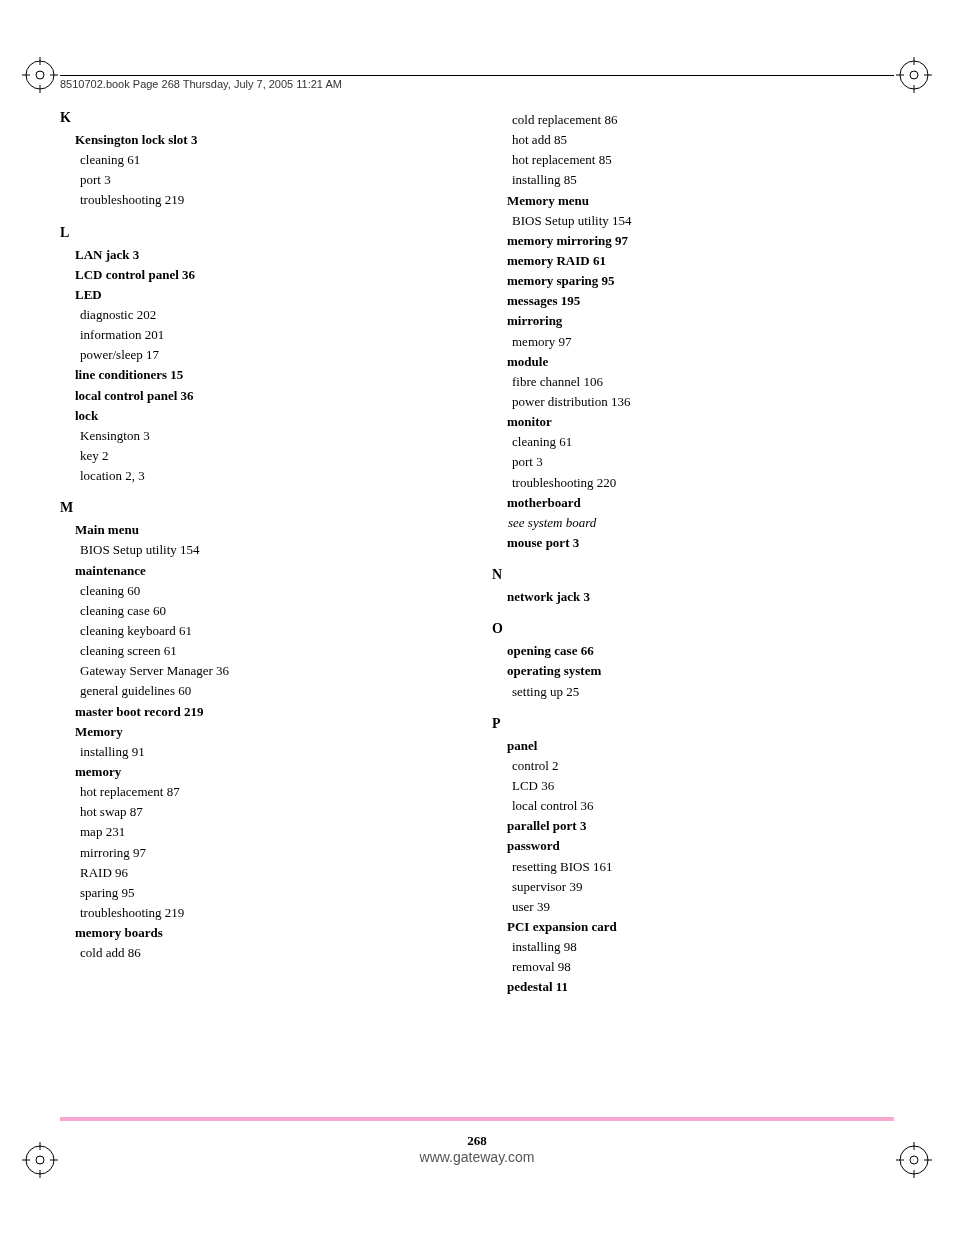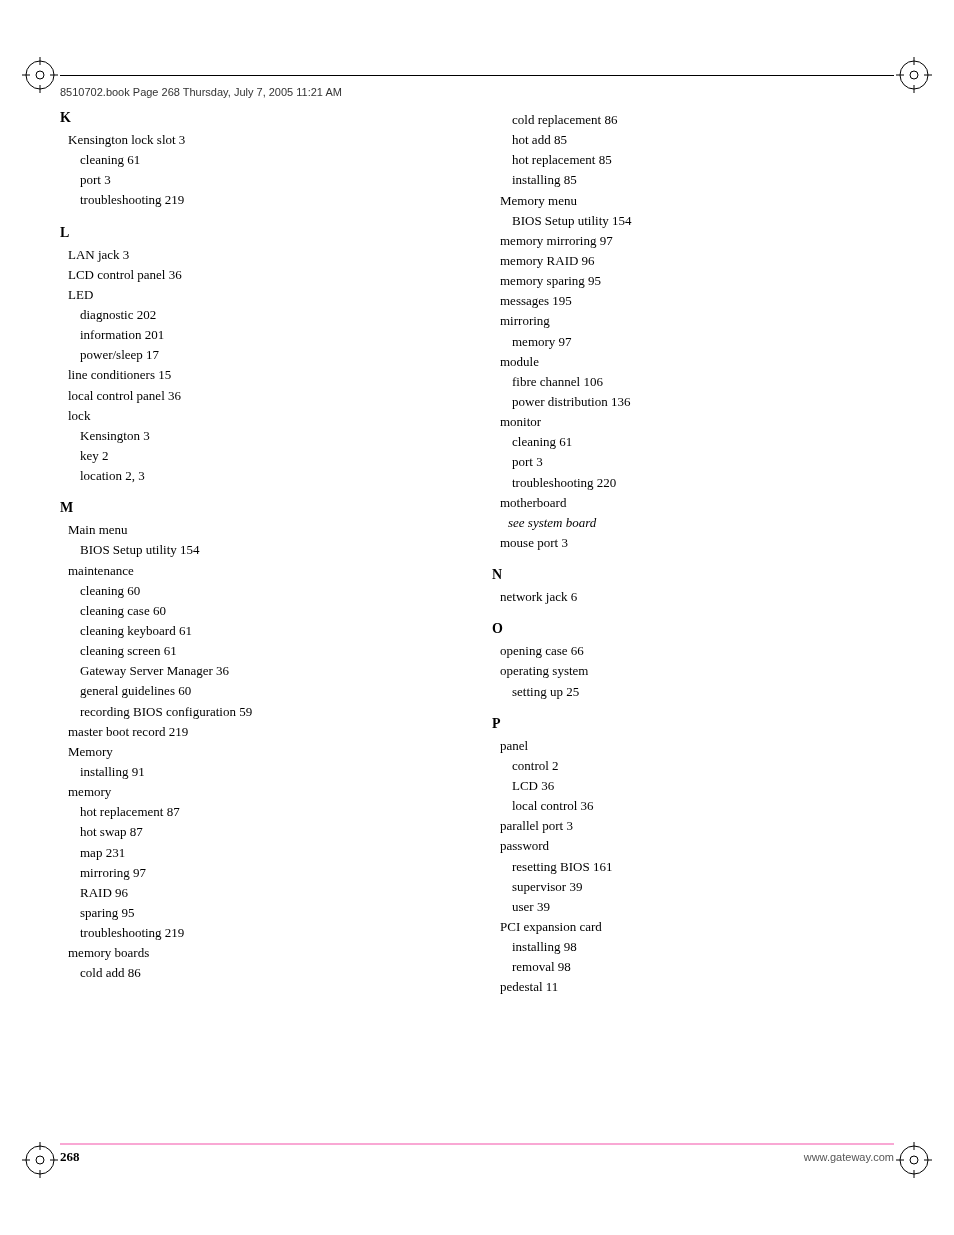--- a/index.html
+++ b/index.html
@@ -29,41 +29,42 @@
     
     .header-bar {
       position: absolute;
       top: 75px;
       left: 60px;
       right: 60px;
       font-size: 11px;
       font-family: Arial, sans-serif;
       color: #333;
       border-top: 1px solid #000;
-      padding-top: 10px;
+      padding-top: 2px;
     }
 
     
     .footer {
       position: absolute;
       bottom: 70px;
       left: 60px;
       right: 60px;
       display: flex;
       justify-content: space-between;
       align-items: center;
-      border-top: 2px solid #f9a8d4;
-      padding-top: 4px;
+      border-top: 4px solid #f9a8d4;
+      padding-top: 12px;
+      flex-direction: column;
     }
     .footer-page {
       font-weight: bold;
       font-size: 13px;
     }
     .footer-url {
-      font-size: 11px;
+      font-size: 14px;
       font-family: Arial, sans-serif;
       color: #555;
     }
 
     
     .content {
       position: absolute;
       top: 110px;
       left: 60px;
       right: 60px;
@@ -84,22 +85,23 @@
       font-weight: bold;
       font-size: 14px;
       margin-bottom: 4px;
       margin-top: 14px;
     }
     .section-letter:first-child {
       margin-top: 0;
     }
 
     .entry-main {
-      margin-left: 8px;
+      margin-left: 15px;
       line-height: 1.55;
+      font-weight: bold;
     }
     .entry-sub {
       margin-left: 20px;
       line-height: 1.55;
     }
     .entry-italic {
       font-style: italic;
       margin-left: 16px;
     }
   </style>
@@ -174,21 +176,20 @@
       <div class="section-letter">M</div>
       <div class="entry-main">Main menu</div>
       <div class="entry-sub">BIOS Setup utility  154</div>
       <div class="entry-main">maintenance</div>
       <div class="entry-sub">cleaning  60</div>
       <div class="entry-sub">cleaning case  60</div>
       <div class="entry-sub">cleaning keyboard  61</div>
       <div class="entry-sub">cleaning screen  61</div>
       <div class="entry-sub">Gateway Server Manager  36</div>
       <div class="entry-sub">general guidelines  60</div>
-      <div class="entry-sub">recording BIOS configuration  59</div>
       <div class="entry-main">master boot record  219</div>
       <div class="entry-main">Memory</div>
       <div class="entry-sub">installing  91</div>
       <div class="entry-main">memory</div>
       <div class="entry-sub">hot replacement  87</div>
       <div class="entry-sub">hot swap  87</div>
       <div class="entry-sub">map  231</div>
       <div class="entry-sub">mirroring  97</div>
       <div class="entry-sub">RAID  96</div>
       <div class="entry-sub">sparing  95</div>
@@ -197,37 +198,37 @@
       <div class="entry-sub">cold add  86</div>
     </div>
   <div class="col-right" id="right-col">
       <div class="entry-sub">cold replacement  86</div>
       <div class="entry-sub">hot add  85</div>
       <div class="entry-sub">hot replacement  85</div>
       <div class="entry-sub">installing  85</div>
       <div class="entry-main">Memory menu</div>
       <div class="entry-sub">BIOS Setup utility  154</div>
       <div class="entry-main">memory mirroring  97</div>
-      <div class="entry-main">memory RAID  96</div>
+      <div class="entry-main">memory RAID  61</div>
       <div class="entry-main">memory sparing  95</div>
       <div class="entry-main">messages  195</div>
       <div class="entry-main">mirroring</div>
       <div class="entry-sub">memory  97</div>
       <div class="entry-main">module</div>
       <div class="entry-sub">fibre channel  106</div>
       <div class="entry-sub">power distribution  136</div>
       <div class="entry-main">monitor</div>
       <div class="entry-sub">cleaning  61</div>
       <div class="entry-sub">port  3</div>
       <div class="entry-sub">troubleshooting  220</div>
       <div class="entry-main">motherboard</div>
       <div class="entry-sub entry-italic">see system board</div>
       <div class="entry-main">mouse port  3</div>
       <div class="section-letter">N</div>
-      <div class="entry-main">network jack  6</div>
+      <div class="entry-main">network jack  3</div>
       <div class="section-letter">O</div>
       <div class="entry-main">opening case  66</div>
       <div class="entry-main">operating system</div>
       <div class="entry-sub">setting up  25</div>
       <div class="section-letter">P</div>
       <div class="entry-main">panel</div>
       <div class="entry-sub">control  2</div>
       <div class="entry-sub">LCD  36</div>
       <div class="entry-sub">local control  36</div>
       <div class="entry-main">parallel port  3</div>

